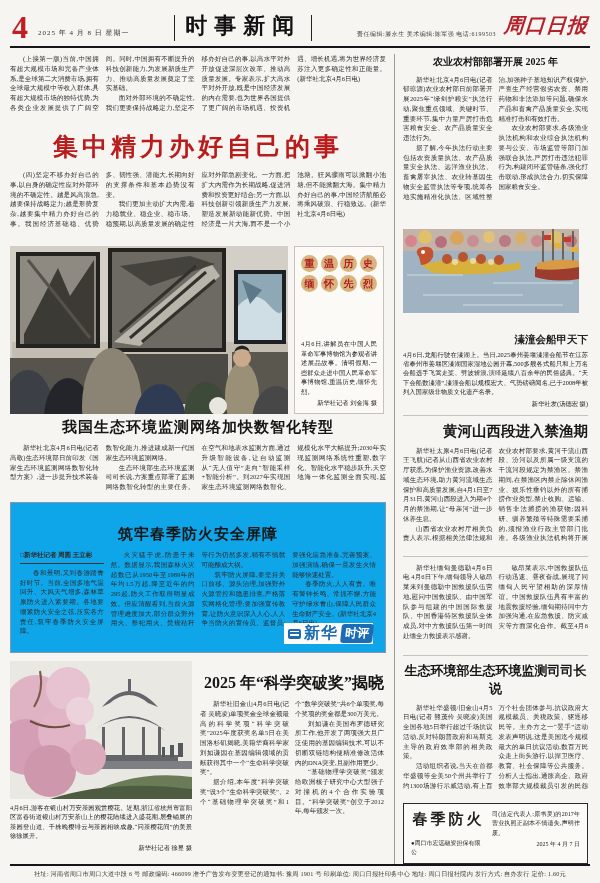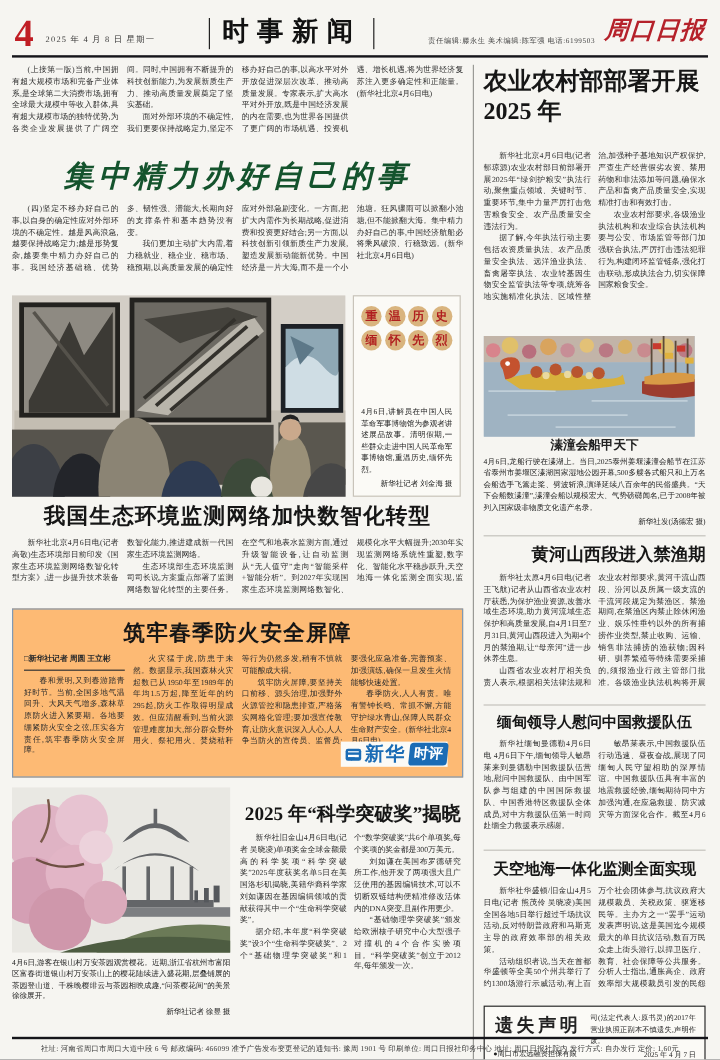--- a/index.html
+++ b/index.html
@@ -22,54 +22,54 @@
   .hdr-right { display:flex; align-items:flex-end; gap:8px; padding-bottom:2px; }
   .editors { font-size:6px; color:#444; letter-spacing:0.5px; }
   .masthead { font-size:20px; font-weight:bold; color:#b5212a; font-style:italic;
               letter-spacing:1px; transform:skewX(-4deg); }
   
   .main { display:flex; margin-top:6px; }
   .col-left { width:376px; }
   .col-right { width:194px; margin-left:8px; border-left:1px solid #9a9a96; padding-left:8px; }
   
   .h-xl { font-size:23px; font-weight:bold; text-align:center; letter-spacing:2px; color:#161616; margin:2px 0 6px; }
-  .h-xl2 { font-size:25px; font-weight:bold; text-align:center; letter-spacing:4px; color:#14532d; margin:6px 0 7px;font-style:italic; }
-  .h-lg { font-size:18px; font-weight:bold; text-align:center; letter-spacing:1px; color:#161616; margin:4px 0 6px; }
-  .h-md { font-size:20px; font-weight:bold; color:#161616; line-height:1.25; margin:2px 0 20px; }
+  .h-xl2 { font-size:25px; font-weight:bold; text-align:center; letter-spacing:4px; color:#b91c1c; margin:6px 0 7px; }
+  .h-lg { font-size:15px; font-weight:bold; text-align:center; letter-spacing:1px; color:#161616; margin:4px 0 6px; }
+  .h-md { font-size:10px; font-weight:bold; text-align:center; color:#161616; line-height:1.25; margin:2px 0 6px; }
   .h-sm { font-size:14.5px; font-weight:bold; text-align:right; color:#161616; margin:6px 0 5px; }
   .h-xs { font-size:12.5px; font-weight:bold; text-align:center; color:#161616; margin:6px 0 5px; }
   
   .cols4, .cols2 { font-size:6.5px; line-height:1.5; text-align:justify; color:#2c2c2c; overflow:hidden; }
   .cols4 { columns:4; column-gap:7px; }
   .cols2 { columns:2; column-gap:6px; }
   .cols4 p, .cols2 p { text-indent:2em; }
   .byline { font-size:6.5px; font-weight:bold; border-bottom:1px solid #333; padding-bottom:3px; margin-bottom:4px; text-indent:0; }
   .sep { border:none; border-top:1px solid #c4c2bc; margin:6px 0; }
   
   .photo-row { display:flex; gap:6px; margin:6px 0 4px; }
   .caption-box { width:90px; border:1px solid #c8c3ba; background:#fbfaf6; padding:8px 6px 5px; display:flex; flex-direction:column; }
   .badge-grid { display:grid; grid-template-columns:repeat(4,1fr); gap:3px 2px; margin-bottom:6px; }
   .badge-ch { width:17px; height:17px; border-radius:50%; background:#d9b47e;
               color:#b01f1f; font-weight:bold; font-size:10px; display:flex; align-items:center; justify-content:center; }
   .cap-text { font-size:6.3px; line-height:1.5; text-align:justify; margin-top:auto; }
   .cap-credit { font-size:6.3px; text-align:right; margin-top:3px; }
   
-  .combox { border:1.5px solid #7f99b5; background:#fdba74; padding:7px 9px 6px; margin-top:7px; position:relative; }
+  .combox { border:1.5px solid #7f99b5; background:#0ea5e9; padding:22px 9px 6px; margin-top:7px; position:relative; }
   .logo-xh { position:absolute; right:12px; bottom:8px; display:flex; align-items:center; gap:3px; background:#fbfaf6; padding-left:4px; }
   .logo-xh .xh-txt { color:#1b6cb5; font-weight:bold; font-size:16px; letter-spacing:1px; }
   .logo-xh .xh-tag { background:#1b6cb5; color:#fff; font-weight:bold; font-size:12px; padding:1px 4px; border-radius:3px; transform:skewX(-6deg); }
   .bubble { width:13px; height:10px; background:#1b6cb5; border-radius:2px; position:relative; }
   .bubble:after { content:""; position:absolute; left:2px; bottom:-3px; border:3px solid transparent; border-top-color:#1b6cb5; }
   .bubble i { display:block; height:1.5px; background:#fff; margin:2px 2px 0; }
   
   .bottom-row { display:flex; gap:8px; margin-top:8px; }
   .bl-photo-wrap { width:182px; }
   .br-article { width:184px; }
   
-  .cap-title { font-size:10.5px; font-weight:bold; text-align:center; margin:0 0 3px; }
+  .cap-title { font-size:10.5px; font-weight:bold; text-align:right; margin:20px 0 3px; }
   .lost-box { border:1.5px solid #2a2a2a; background:#fbfaf6; margin-top:8px; padding:6px 7px; display:flex; gap:6px; }
   .lost-left { width:46%; text-align:center; }
   .lost-title { font-size:15px; font-weight:bold; letter-spacing:3px; }
   .lost-sub { font-size:6px; text-align:left; margin-top:10px; }
   .lost-right { width:54%; font-size:6px; line-height:1.6; text-align:justify; }
   .lost-date { text-align:right; margin-top:2px; }
   
   .ftr { position:absolute; left:10px; right:10px; bottom:4px; border-top:2px solid #15151a; padding-top:4px; }
   .ftr-inner { font-size:6.2px; color:#3a3a3a; text-align:center; white-space:nowrap; letter-spacing:0.2px; }
   
@@ -346,40 +346,39 @@
         <div class="h-sm">黄河山西段进入禁渔期</div>
         <div class="cols2" style="height:104px">
             <p>新华社太原4月6日电(记者 王飞航)记者从山西省农业农村厅获悉,为保护渔业资源,改善水域生态环境,助力黄河流域生态保护和高质量发展,自4月1日至7月31日,黄河山西段进入为期4个月的禁渔期,让“母亲河”进一步休养生息。</p>
             <p>山西省农业农村厅相关负责人表示,根据相关法律法规和农业农村部要求,黄河干流山西段、汾河以及所属一级支流的干流河段规定为禁渔区。禁渔期间,在禁渔区内禁止除休闲渔业、娱乐性垂钓以外的所有捕捞作业类型,禁止收购、运输、销售非法捕捞的渔获物;因科研、驯养繁殖等特殊需要采捕的,须报渔业行政主管部门批准。各级渔业执法机构将开展专项执法行动,严厉打击违反禁渔期、禁渔区规定的各类违法行为。</p>
           </div>
       </div>
 
       <hr class="sep">
 
       <div>
-        <div class="h-xs">缅甸领导人慰问中国救援队伍</div>
         <div class="cols2" style="height:86px">
             <p>新华社缅甸曼德勒4月6日电 4月6日下午,缅甸领导人敏昂莱来到曼德勒中国救援队伍营地,慰问中国救援队、由中国军队参与组建的中国国际救援队、中国香港特区救援队全体成员,对中方救援队伍第一时间赴缅全力救援表示感谢。</p>
             <p>敏昂莱表示,中国救援队伍行动迅速、昼夜奋战,展现了同缅甸人民守望相助的深厚情谊。中国救援队伍具有丰富的地震救援经验,缅甸期待同中方加强沟通,在应急救援、防灾减灾等方面深化合作。截至4月6日,中国救援队伍已在缅甸共营救出9名幸存者。</p>
           </div>
       </div>
 
       <hr class="sep">
 
       <div>
-        <div class="h-xs" style="font-size:13px">天空地海一体化监测全面实现</div>
+        <div class="h-xs" style="font-size:13px">生态环境部生态环境监测司司长说</div>
         <div class="cols2" style="height:92px">
             <p>新华社华盛顿/旧金山4月5日电(记者 熊茂伶 吴晓凌)美国全国各地5日举行超过千场抗议活动,反对特朗普政府和马斯克主导的政府效率部的相关政策。</p>
             <p>活动组织者说,当天在首都华盛顿等全美50个州共举行了约1300场游行示威活动,有上百万个社会团体参与,抗议政府大规模裁员、关税政策、驱逐移民等。主办方之一“罢手”运动发表声明说,这是美国迄今规模最大的单日抗议活动,数百万民众走上街头游行,以捍卫医疗、教育、社会保障等公共服务。分析人士指出,通胀高企、政府效率部大规模裁员引发的民怨是此次抗议的主要原因。事实上,近几周全美各地已持续爆发多场类似的抗议活动。</p>
           </div>
       </div>
 
       <div class="lost-box">
         <div class="lost-left">
-          <div class="lost-title">遗失声明</div>
+          <div class="lost-title">春季防火</div>
           <div class="lost-sub">●周口市宏远融资担保有限公</div>
         </div>
         <div class="lost-right">
           <span>司(法定代表人:原书灵)的2017年营业执照正副本不慎遗失,声明作废。</span>
           <div class="lost-date">2025 年 4 月 7 日</div>
         </div>
       </div>
     </div>
   </div>
 

